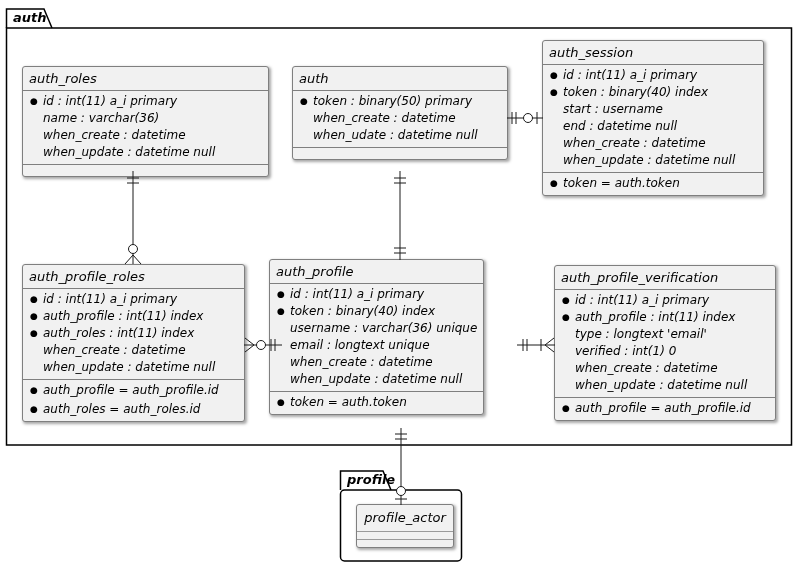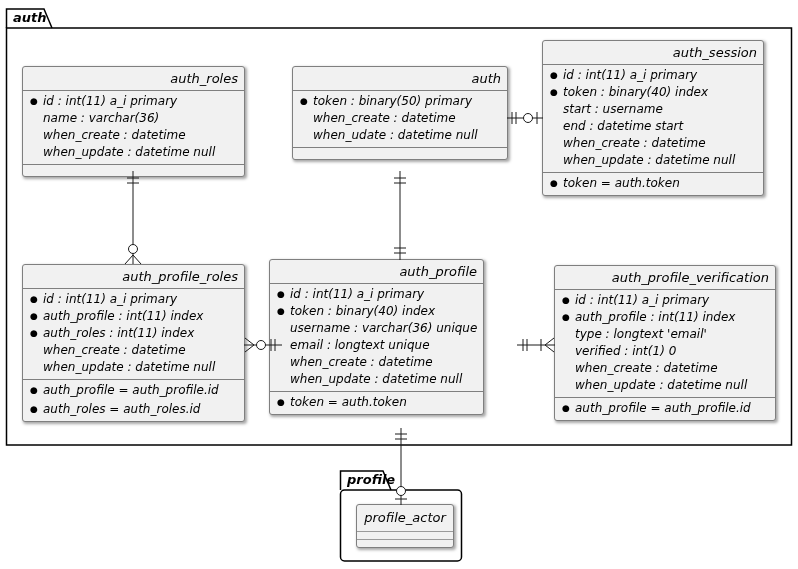--- a/index.html
+++ b/index.html
@@ -2,21 +2,21 @@
 <html><head>
 <meta charset="utf-8">
 <style>
   html,body{margin:0;padding:0;background:#ffffff;}
   #canvas{position:relative;width:798px;height:569px;background:#ffffff;
           font-family:"DejaVu Sans",sans-serif;color:#000;overflow:hidden;font-style:italic;}
   #wires{position:absolute;left:0;top:0;z-index:3;pointer-events:none;}
   .entity{position:absolute;z-index:2;box-sizing:border-box;background:#F1F1F1;
           border:1px solid #7f7f7f;border-radius:3px;
           box-shadow:1.5px 1.5px 3px rgba(0,0,0,0.35);font-size:12px;}
-  .etitle{text-align:right;font-size:13px;line-height:16px;padding:4px 6px 3px 6px;
+  .etitle{text-align:left;font-size:13px;line-height:16px;padding:4px 6px 3px 6px;
           border-bottom:1px solid #7f7f7f;white-space:nowrap;}
   .ebody{padding:2px 6px 3px 7px;}
   .erow{line-height:17px;white-space:nowrap;}
   .dot{display:inline-block;width:13px;font-size:9px;vertical-align:1px;}
   .efoot{border-top:1px solid #7f7f7f;min-height:8px;padding:1px 6px 2px 7px;}
   .efoot .erow{line-height:19px;}
   .strip{border-top:1px solid #9a9a9a;height:7px;}
   .pkg-label{position:absolute;z-index:2;font-size:13px;font-weight:bold;white-space:nowrap;}
   .actor-title{text-align:center;font-size:13px;line-height:18px;padding:4px 2px;}
 </style>
@@ -75,21 +75,21 @@
       <path d="M401,428 V505"></path>
       <path d="M395,434 H407 M395,439 H407"></path>
       <circle cx="401" cy="491" r="4.5" fill="#ffffff"></circle>
       <path d="M395,499 H407"></path>
     </g>
   </svg>
 
   <div class="pkg-label" style="left:13px;top:10px;">auth</div>
   <div class="pkg-label" style="left:347px;top:472px;">profile</div>
 
-  <div class="entity" style="left:22px;top:66px;width:223px;">
+  <div class="entity" style="left:22px;top:66px;width:247px;">
     <div class="etitle">auth_roles</div>
     <div class="ebody">
       <div class="erow"><span class="dot">●</span><span>id : int(11) a_i primary</span></div>
       <div class="erow"><span class="dot"></span><span>name : varchar(36)</span></div>
       <div class="erow"><span class="dot"></span><span>when_create : datetime</span></div>
       <div class="erow"><span class="dot"></span><span>when_update : datetime null</span></div>
     </div>
     <div class="efoot"></div>
   </div>
 
@@ -102,21 +102,21 @@
     </div>
     <div class="efoot"></div>
   </div>
 
   <div class="entity" style="left:542px;top:40px;width:222px;">
     <div class="etitle">auth_session</div>
     <div class="ebody">
       <div class="erow"><span class="dot">●</span><span>id : int(11) a_i primary</span></div>
       <div class="erow"><span class="dot">●</span><span>token : binary(40) index</span></div>
       <div class="erow"><span class="dot"></span><span>start : username</span></div>
-      <div class="erow"><span class="dot"></span><span>end : datetime start</span></div>
+      <div class="erow"><span class="dot"></span><span>end : datetime null</span></div>
       <div class="erow"><span class="dot"></span><span>when_create : datetime</span></div>
       <div class="erow"><span class="dot"></span><span>when_update : datetime null</span></div>
     </div>
     <div class="efoot">
       <div class="erow"><span class="dot">●</span><span>token = auth.token</span></div>
     </div>
   </div>
 
   <div class="entity" style="left:22px;top:264px;width:223px;">
     <div class="etitle">auth_profile_roles</div>

